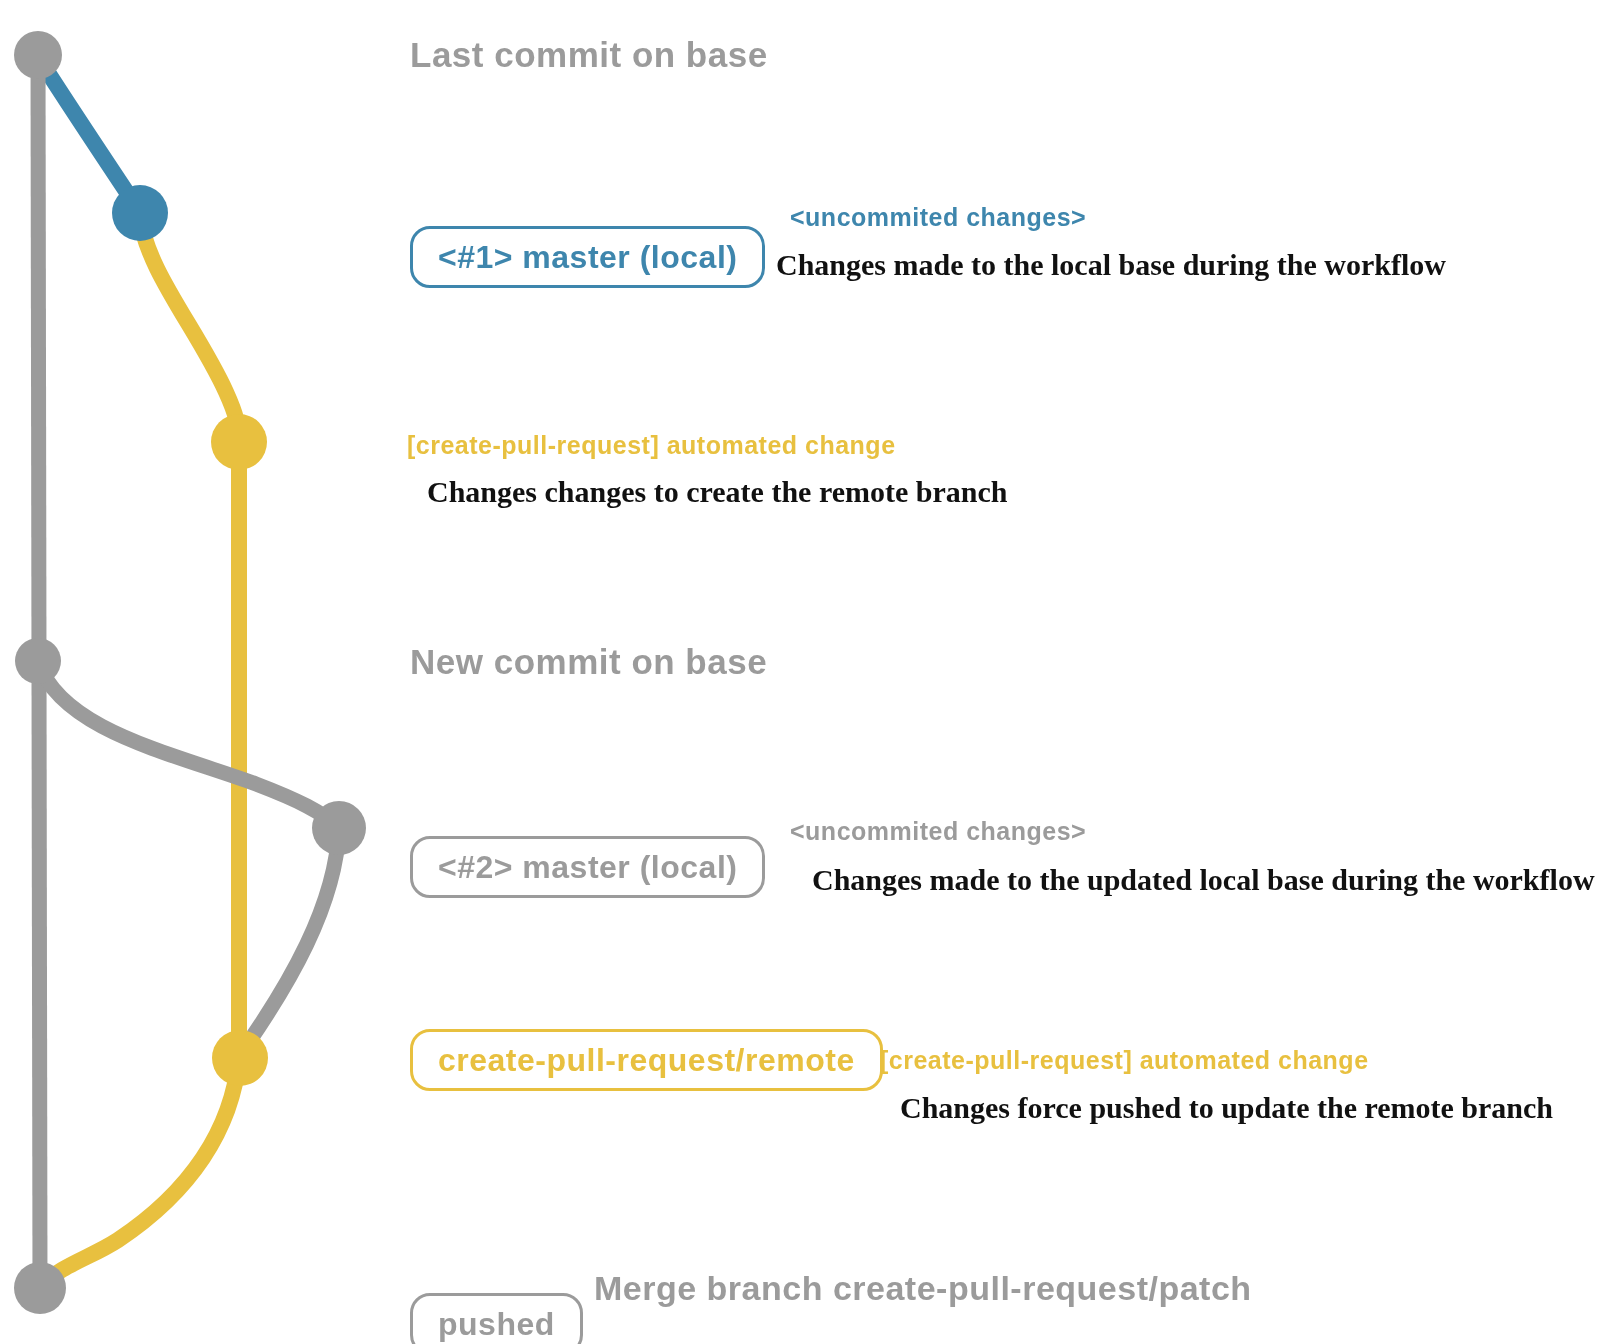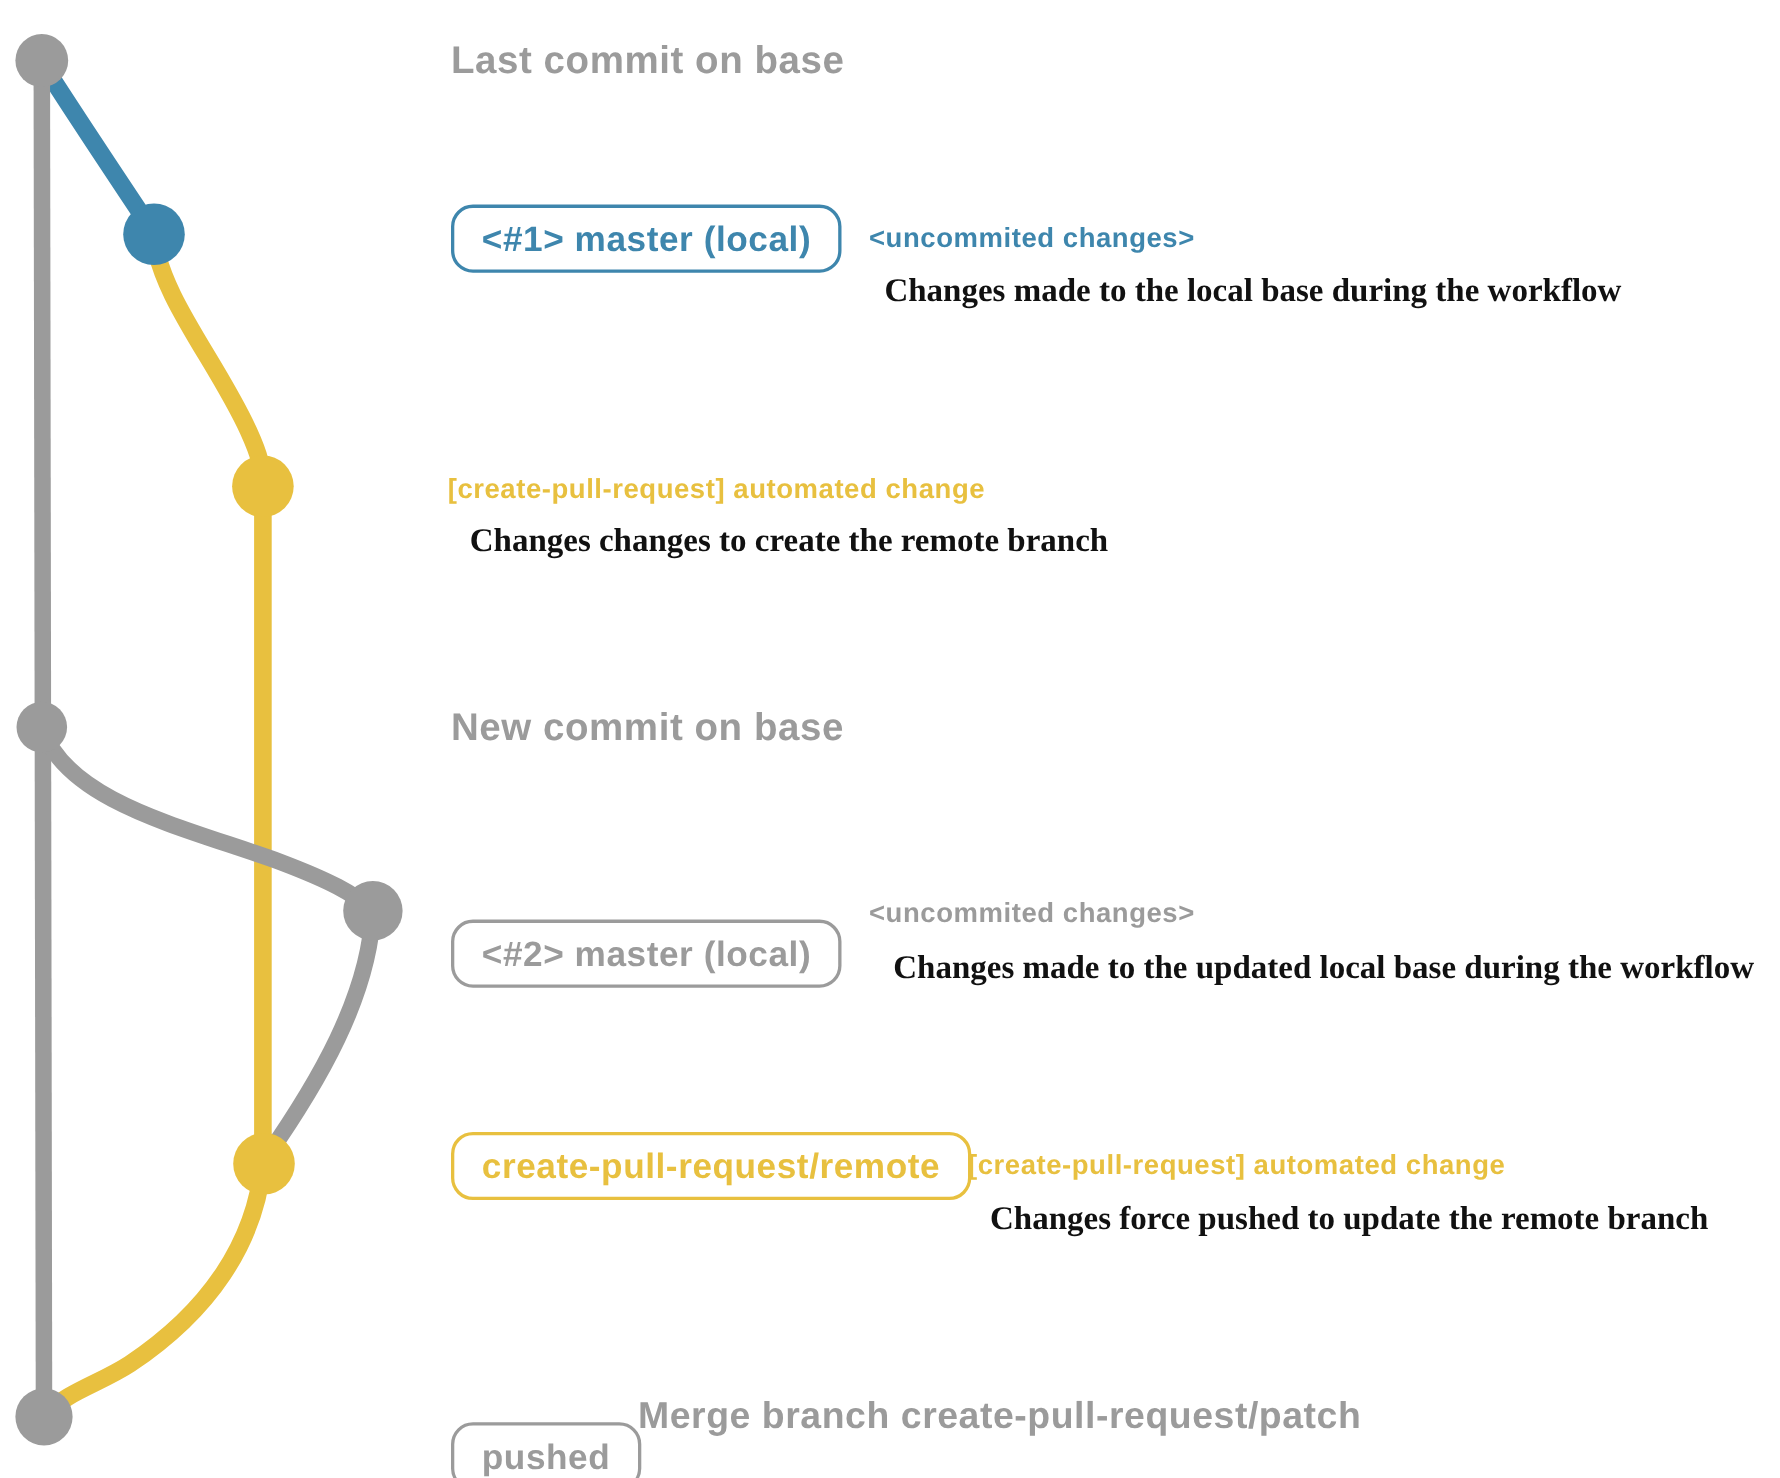--- a/index.html
+++ b/index.html
@@ -17,21 +17,21 @@
   .row-title {
     font-size: 35px; color: #9b9b9b; letter-spacing: 0.5px;
   }
   .pill {
     display: inline-flex; align-items: center;
     height: 62px; padding: 0 25px;
     border: 3px solid; border-radius: 20px;
     font-size: 32px; letter-spacing: 0.5px;
     box-sizing: border-box; background: #ffffff;
   }
-  .pill.blue  { border-color: #3e86ad; color: #3e86ad; }
+  .pill.blue  { border-color: #3e86ad; color: #3e86ad; margin-top: 40px; }
   .pill.gray  { border-color: #9b9b9b; color: #9b9b9b; margin-top: 36px; }
   .pill.yellow{ border-color: #e8c03f; color: #e8c03f; }
 
   .note { font-size: 25px; letter-spacing: 0.5px; }
   .note.blue   { color: #3e86ad; }
   .note.gray   { color: #9b9b9b; }
   .note.yellow { color: #e8c03f; }
   .note.big    { font-size: 34px; }
 
   .desc {
@@ -67,31 +67,31 @@
     <circle cx="38" cy="661" r="23" fill="#9b9b9b"></circle>
     <circle cx="339" cy="828" r="27" fill="#9b9b9b"></circle>
     <circle cx="240" cy="1058" r="28" fill="#e8c03f"></circle>
     <circle cx="40" cy="1288" r="26" fill="#9b9b9b"></circle>
   </svg>
 
   <div class="abs row-title" style="left:410px; top:55px;">Last commit on base</div>
 
   <div class="abs pill blue" style="left:410px; top:217px;">&lt;#1&gt; master (local)</div>
   <div class="abs note blue" style="left:790px; top:217px;">&lt;uncommited changes&gt;</div>
-  <div class="abs desc" style="left:804px; top:265px;">Changes made to the local base during the workflow</div>
+  <div class="abs desc" style="left:776px; top:265px;">Changes made to the local base during the workflow</div>
 
   <div class="abs note yellow" style="left:407px; top:445px;">[create-pull-request] automated change</div>
   <div class="abs desc" style="left:427px; top:492px;">Changes changes to create the remote branch</div>
 
   <div class="abs row-title" style="left:410px; top:662px;">New commit on base</div>
 
   <div class="abs pill gray" style="left:410px; top:831px;">&lt;#2&gt; master (local)</div>
   <div class="abs note gray" style="left:790px; top:831px;">&lt;uncommited changes&gt;</div>
   <div class="abs desc" style="left:812px; top:880px;">Changes made to the updated local base during the workflow</div>
 
   <div class="abs pill yellow" style="left:410px; top:1060px;">create-pull-request/remote</div>
   <div class="abs note yellow" style="left:880px; top:1060px;">[create-pull-request] automated change</div>
   <div class="abs desc" style="left:900px; top:1108px;">Changes force pushed to update the remote branch</div>
 
   <div class="abs pill gray" style="left:410px; top:1288px;">pushed</div>
-  <div class="abs note gray big" style="left:580px; top:1288px;">Merge branch create-pull-request/patch</div>
+  <div class="abs note gray big" style="left:594px; top:1288px;">Merge branch create-pull-request/patch</div>
 
 </div>
 
 </body></html>

